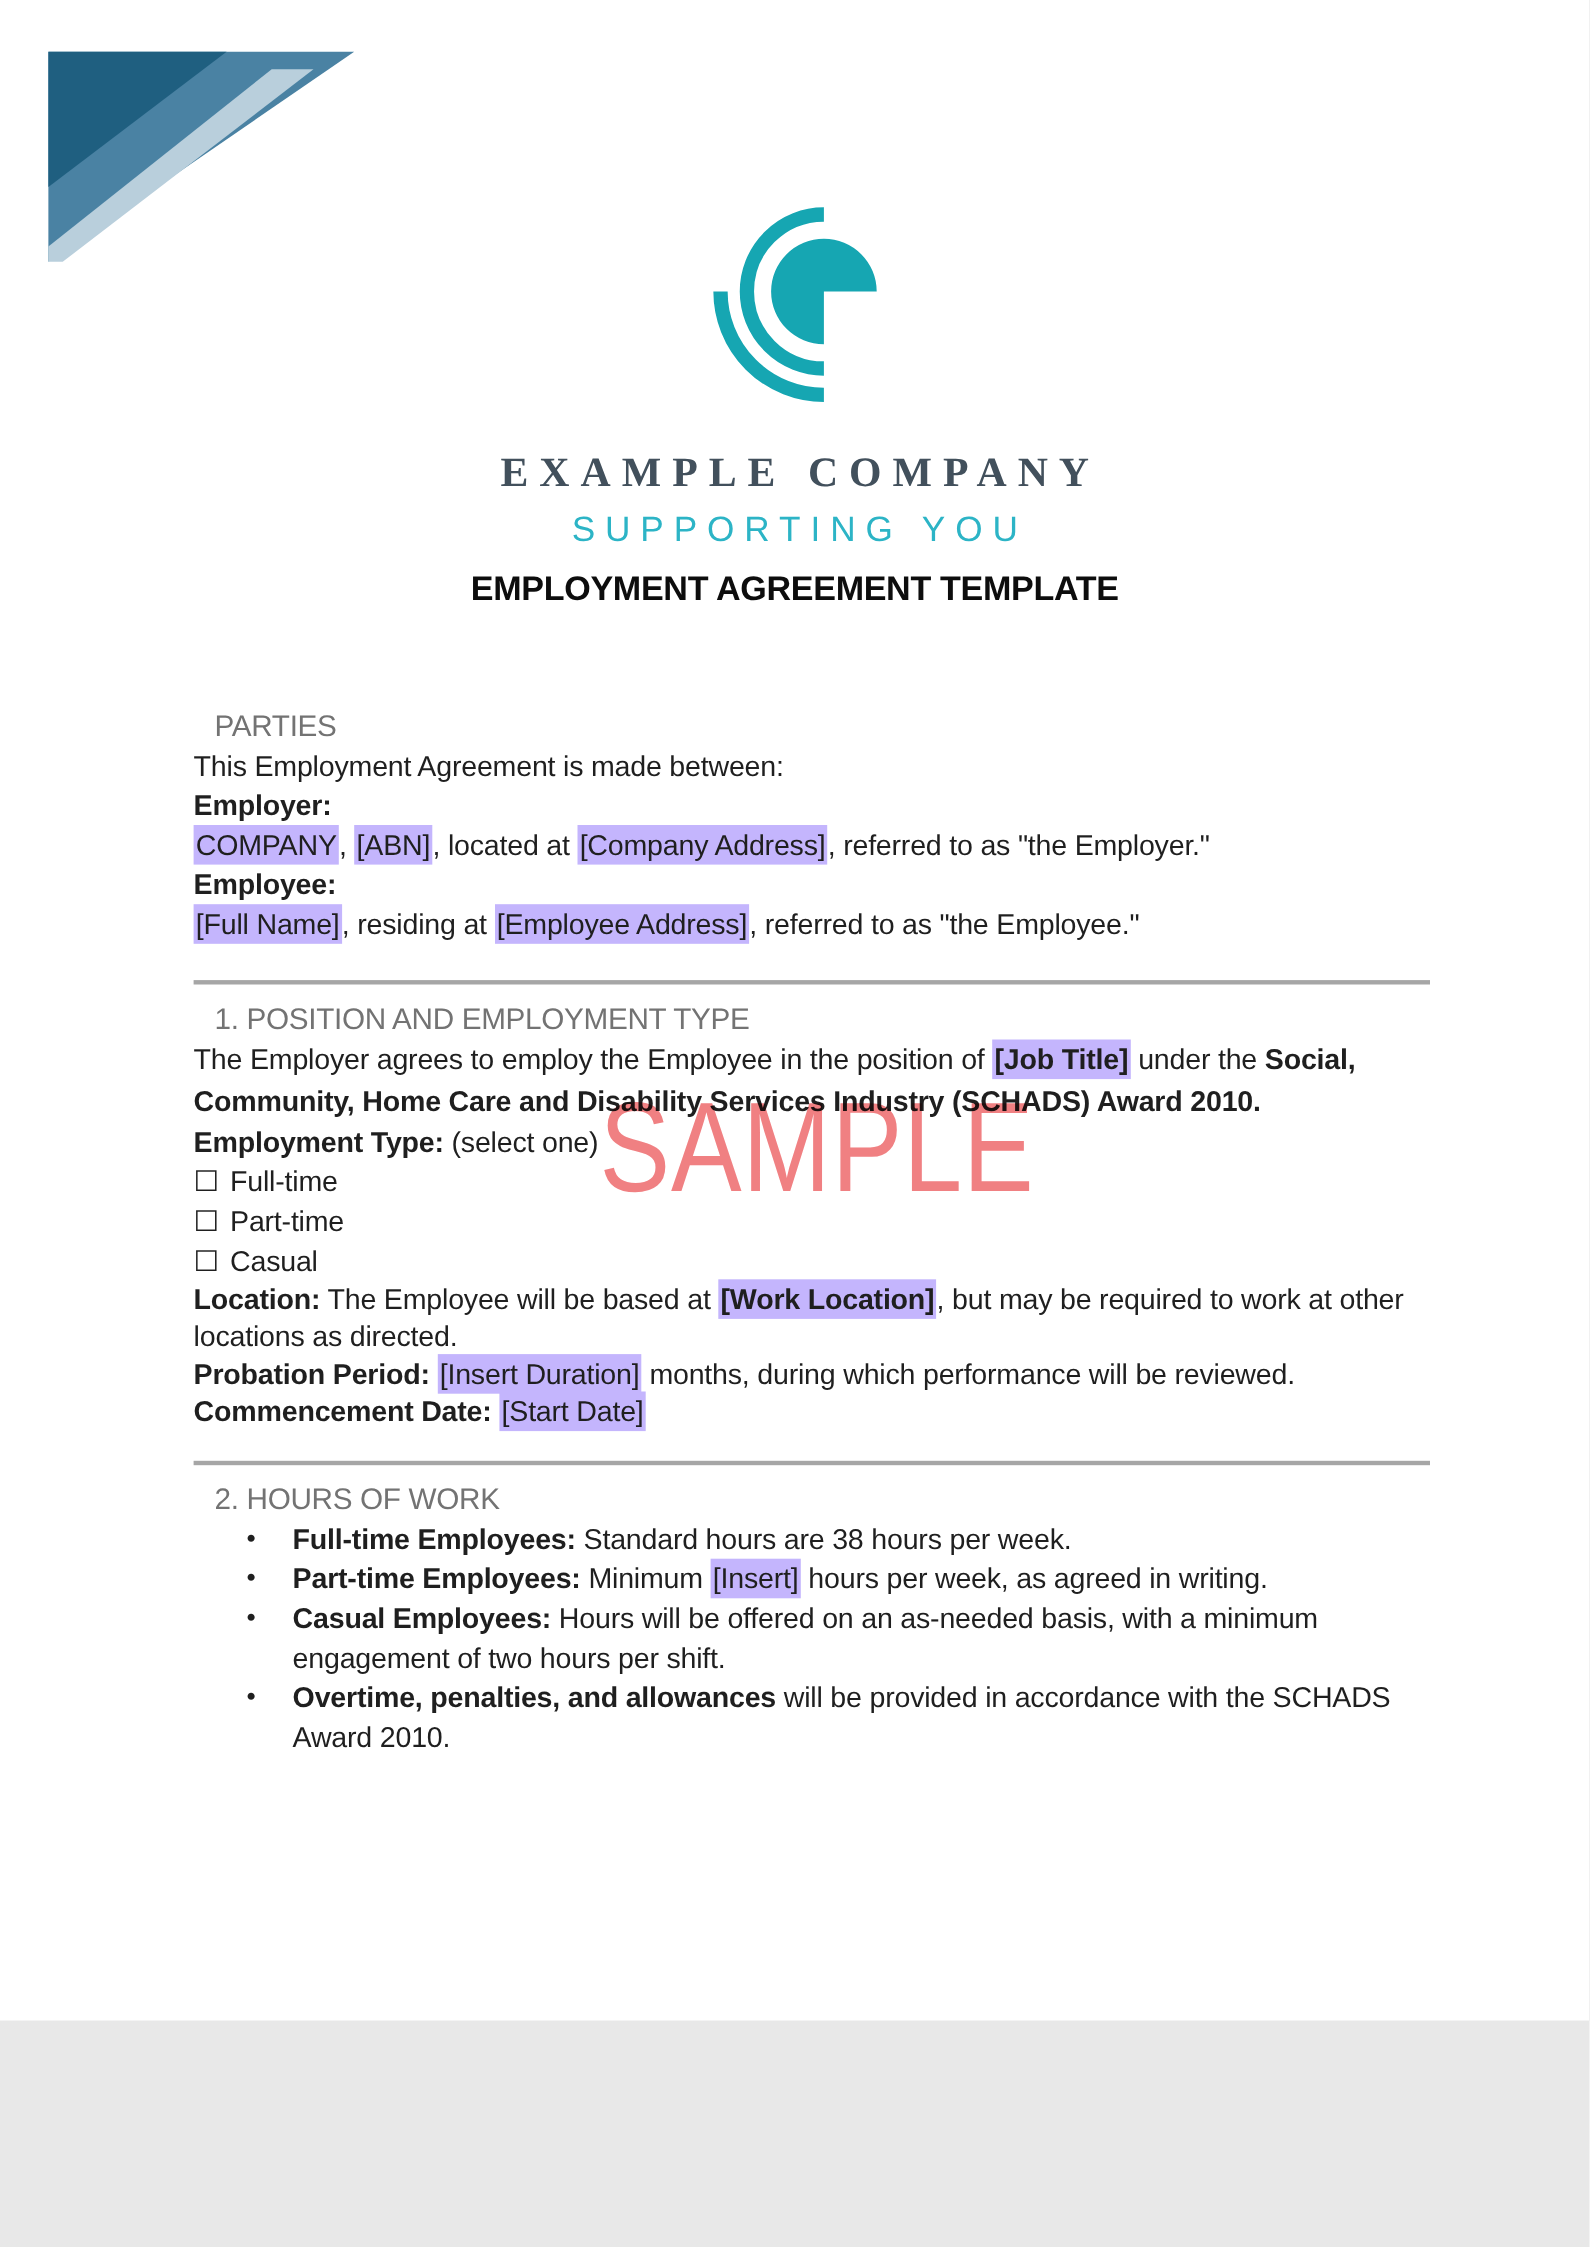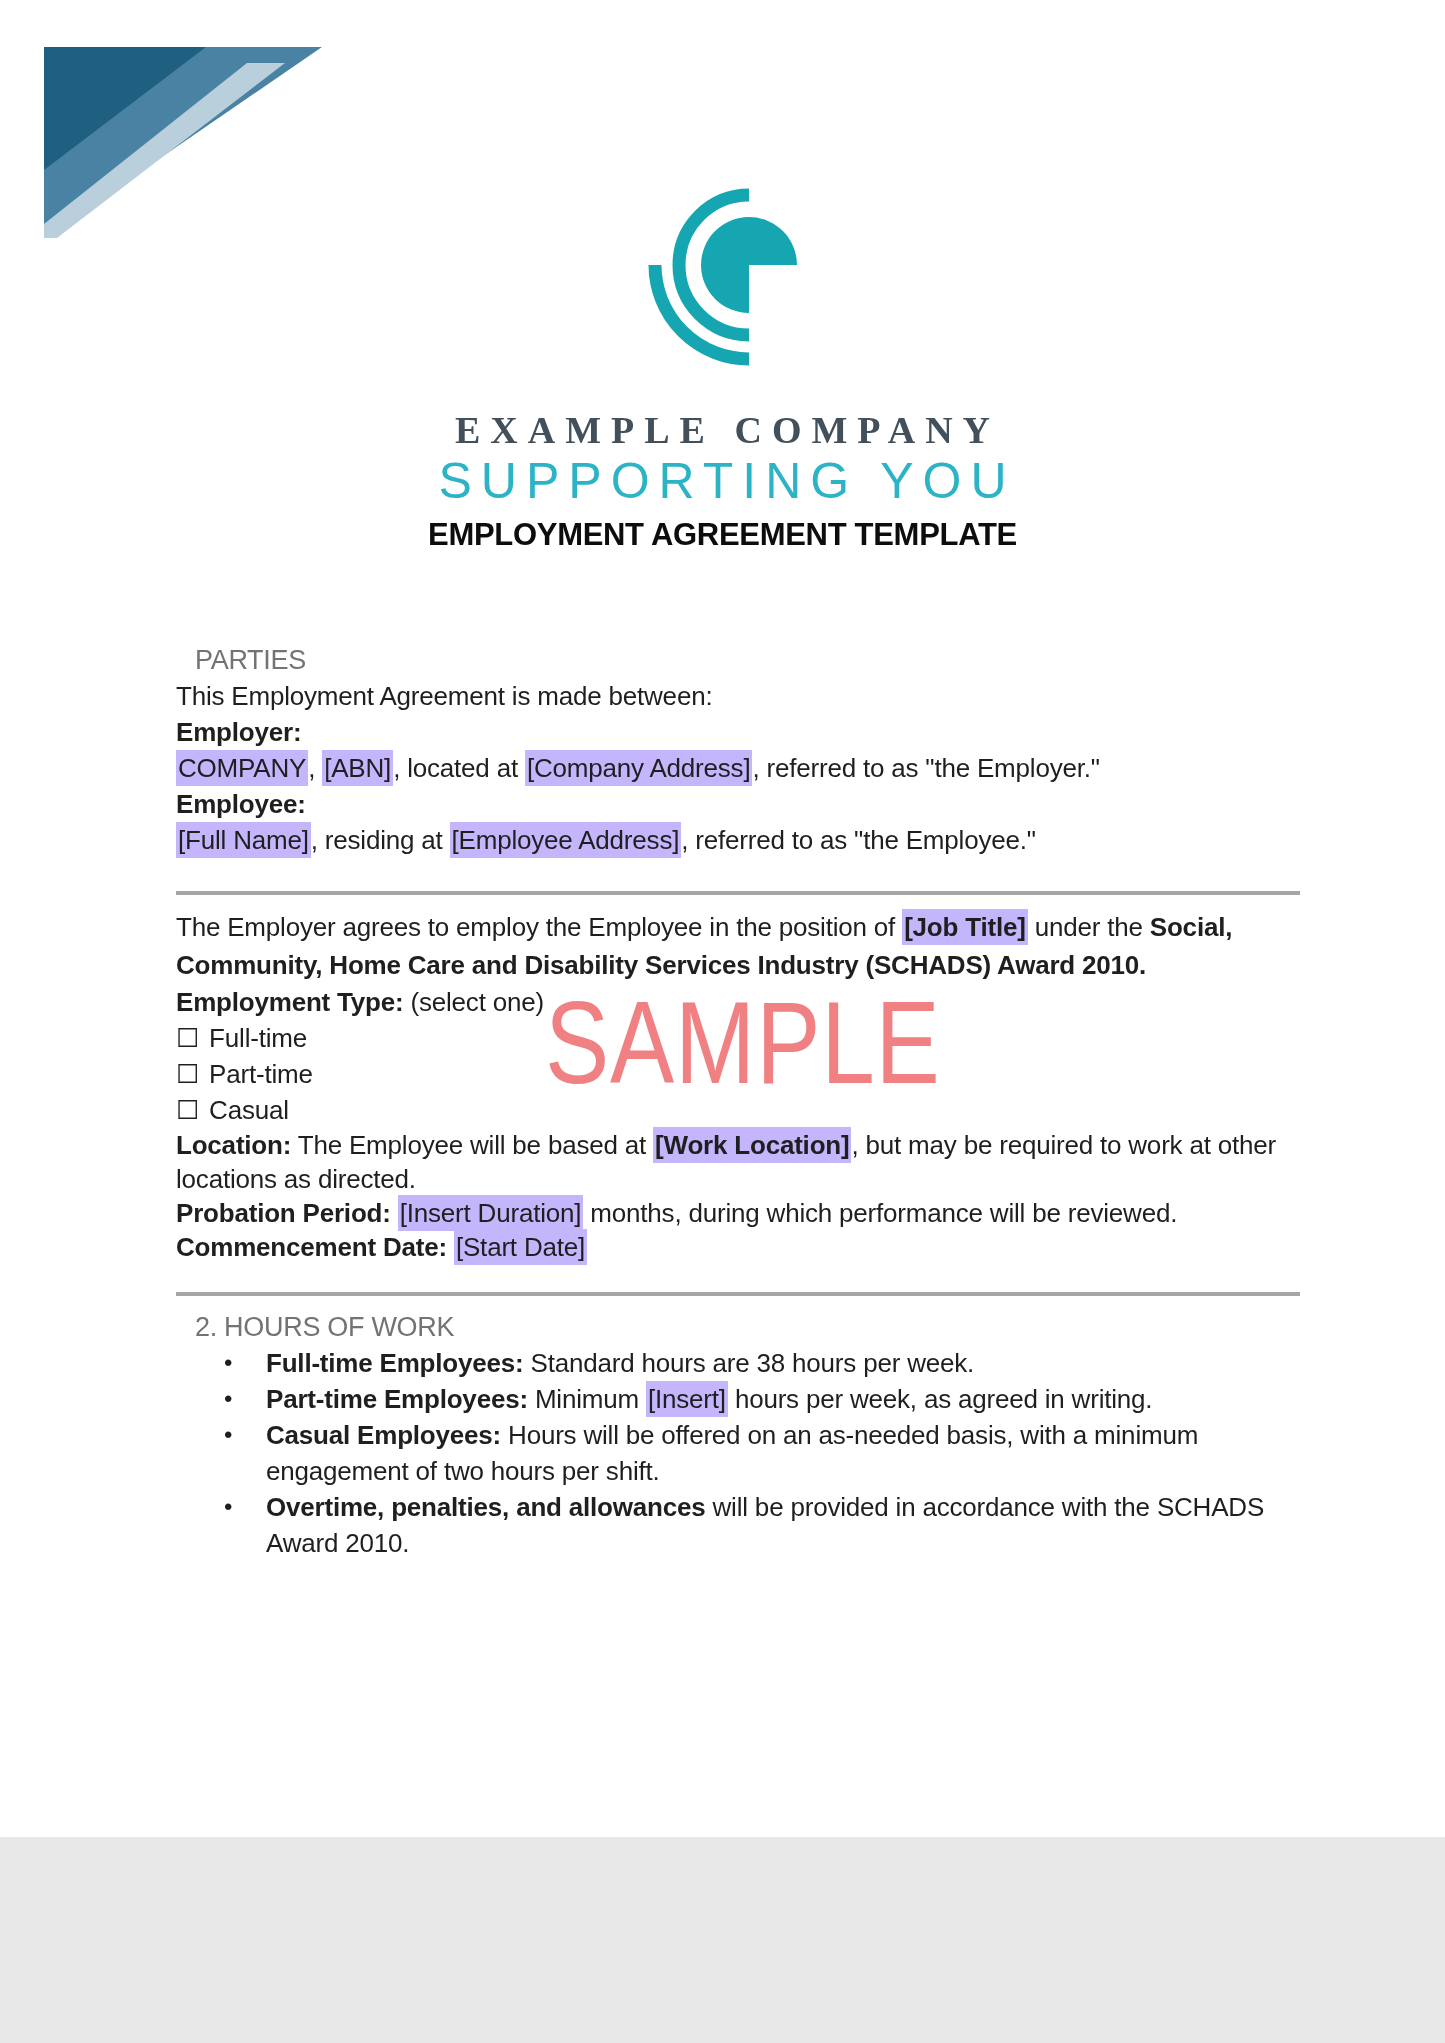--- a/index.html
+++ b/index.html
@@ -13,21 +13,21 @@
   .corner{position:absolute; left:0; top:0; width:340px; height:250px;}
   
   .header{position:absolute; top:150px; left:0; right:0; text-align:center;}
   .logo{display:block; margin:36px auto 0;}
   .company-name{
     margin-top:42px; font-family:"Liberation Serif","DejaVu Serif",serif;
     font-weight:700; font-size:38px; line-height:44px; letter-spacing:10px;
     color:#42505c; text-indent:10px;
   }
   .tagline{
-    margin-top:6px; font-size:50px; line-height:46px; letter-spacing:9px;
+    margin-top:6px; font-size:32px; line-height:46px; letter-spacing:9px;
     color:#2cb4c6; font-weight:400; text-indent:9px;text-align:center;
   }
   .doc-title{
     margin-top:12px; font-size:31px; line-height:38px; font-weight:700;
     color:#0d0d0d; letter-spacing:-0.3px;
   }
   
   .content{
     position:absolute; left:176px; top:642px; width:1124px;
     font-size:26px; line-height:36px; letter-spacing:-0.2px;
@@ -99,20 +99,21 @@
     <p class="mt-intro">This Employment Agreement is made between:</p>
 
     <p class="mt-label b">Employer:</p>
     <p><span class="hl">COMPANY</span><span>, </span><span class="hl">[ABN]</span><span>, located at </span><span class="hl">[Company Address]</span><span>, referred to as "the Employer."</span></p>
 
     <p class="mt-label b">Employee:</p>
     <p><span class="hl">[Full Name]</span><span>, residing at </span><span class="hl">[Employee Address]</span><span>, referred to as "the Employee."</span></p>
 
     <hr class="divider div1">
 
+    <h3 class="sec h1m">1. POSITION AND EMPLOYMENT TYPE</h3>
     <p class="sec-intro"><span>The Employer agrees to employ the Employee in the position of </span><span class="b hl">[Job Title]</span><span> under the </span><span class="b">Social, Community, Home Care and Disability Services Industry (SCHADS) Award 2010.</span></p>
 
     <p class="emp-type"><span class="b">Employment Type:</span><span> (select one)</span></p>
 
     <div class="check-list">
       <div class="check-row">
         <span class="checkbox-glyph">☐</span><span>Full-time</span>
       </div>
       <div class="check-row">
         <span class="checkbox-glyph">☐</span><span>Part-time</span>

